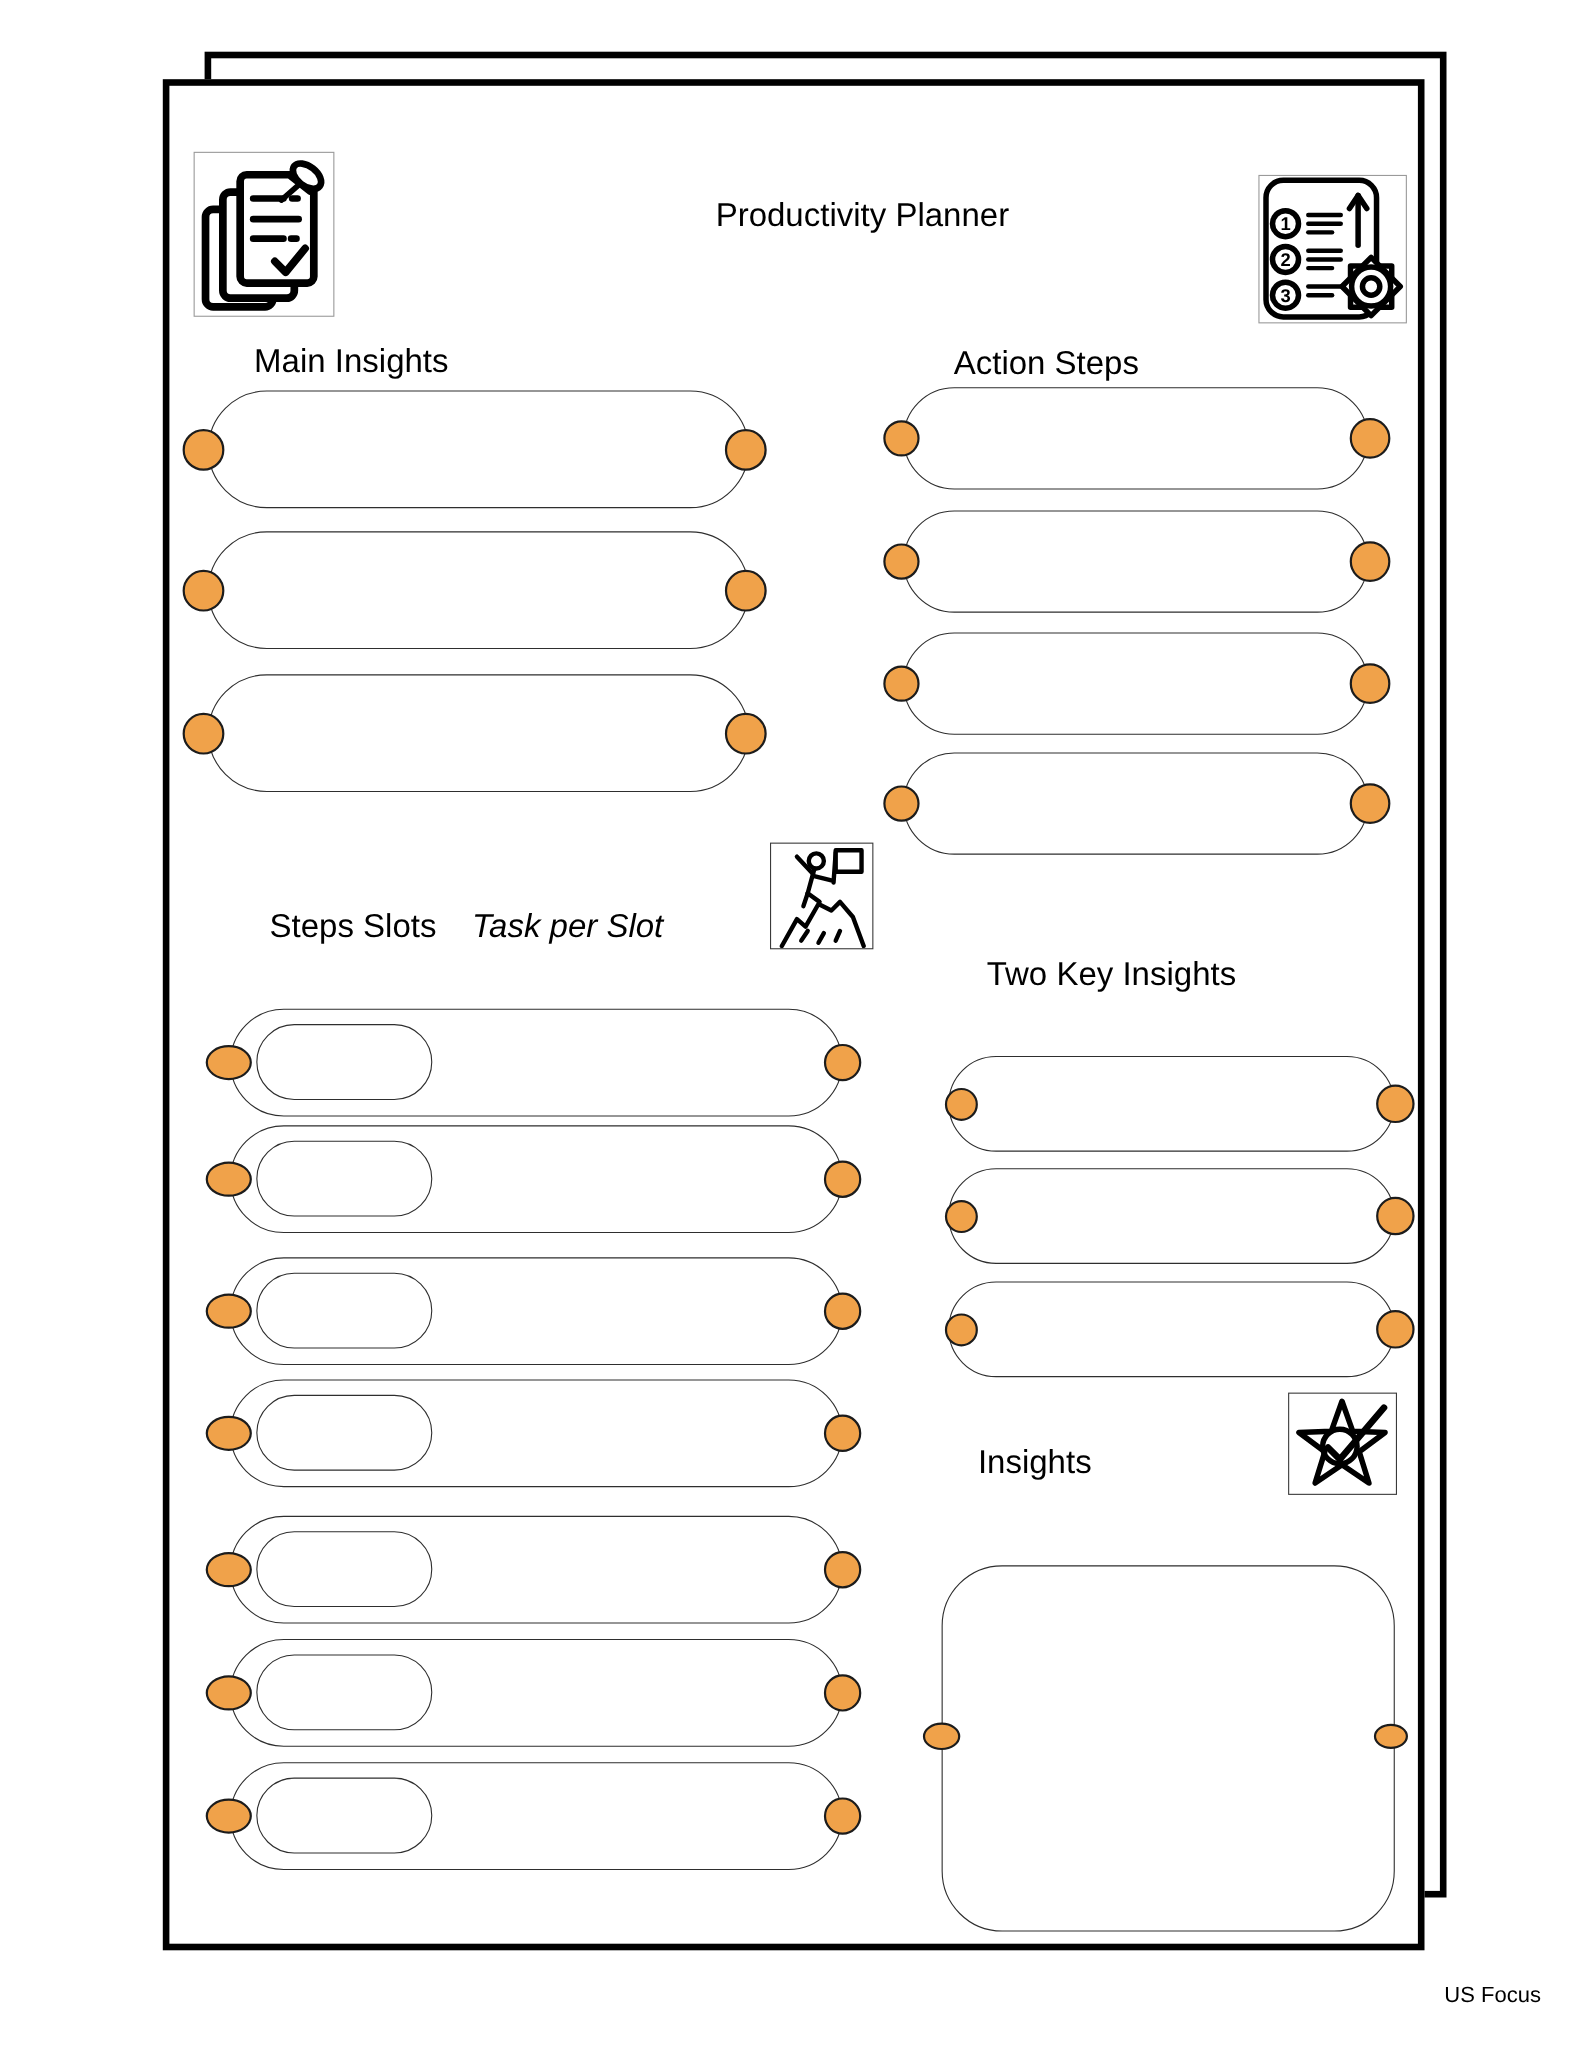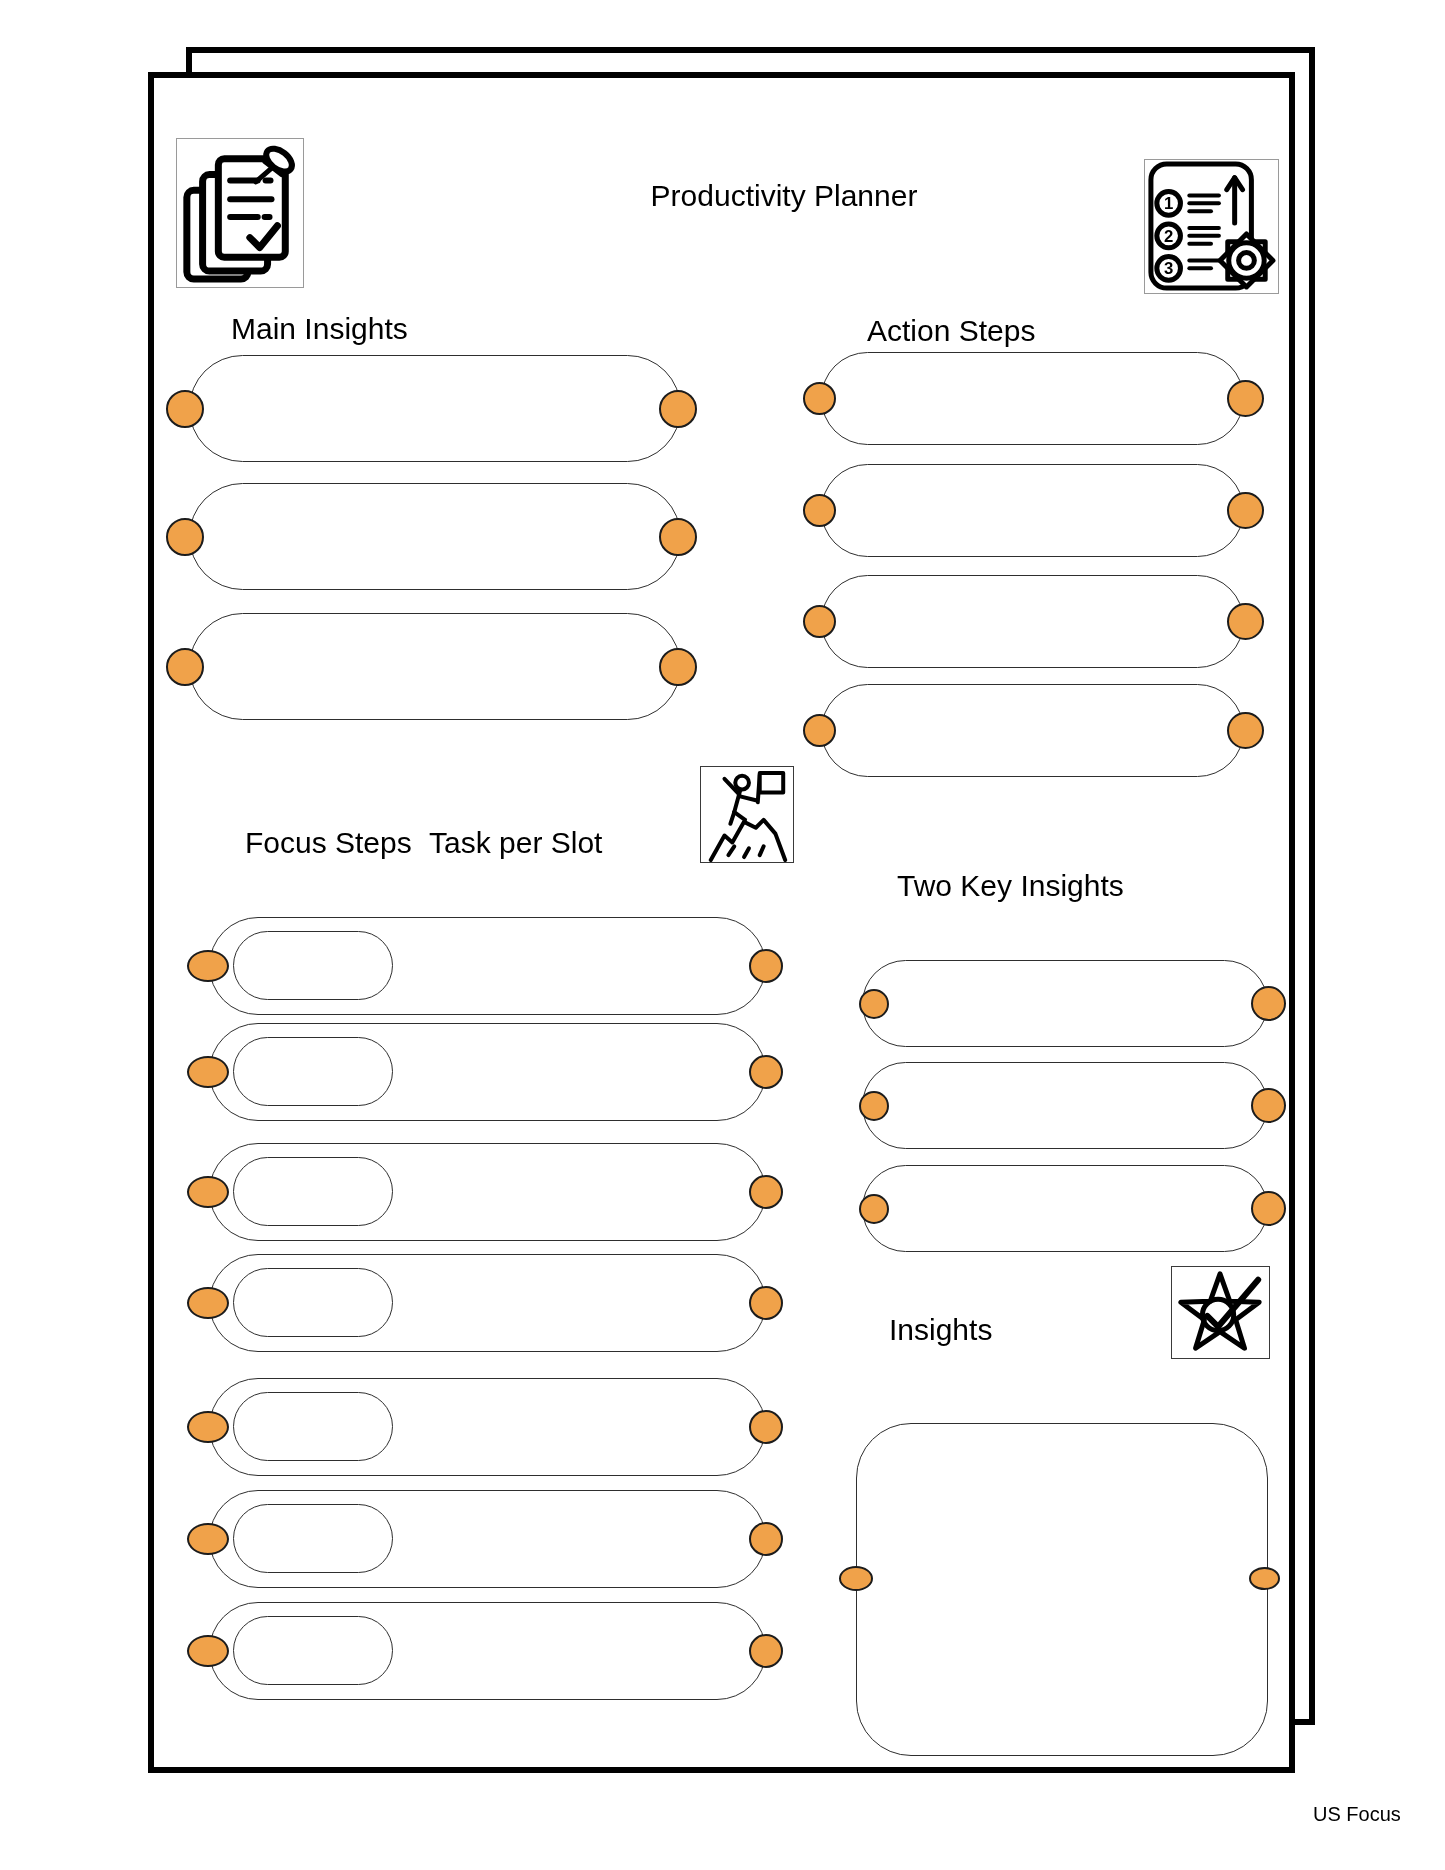--- a/index.html
+++ b/index.html
@@ -76,22 +76,22 @@
           <rect x="-19" y="-19" width="38" height="38" stroke-width="5" fill="#fff"></rect>
           <rect x="-19" y="-19" width="38" height="38" stroke-width="5" fill="#fff" transform="rotate(45)"></rect>
           <circle cx="0" cy="0" r="18" stroke-width="5" fill="#fff"></circle>
           <circle cx="0" cy="0" r="8" stroke-width="5" fill="#fff"></circle>
         </g>
       </svg>
     </div>
 
     <div class="label" style="left:77px;top:234px;">Main Insights</div>
     <div class="label" style="left:702px;top:236px;margin-left:11px;">Action Steps</div>
-    <div class="label" style="left:91px;top:748px;">Focus Steps</div>
-    <div class="label" style="left:275px;top:748px;">Task per Slot</div>
+    <div class="label" style="left:91px;top:748px;">Steps Slots</div>
+    <div class="label" style="left:275px;top:748px;font-style:italic;">Task per Slot</div>
     <div class="label" style="left:719px;top:791px;margin-left:24px;">Two Key Insights</div>
     <div class="label" style="left:735px;top:1235px;">Insights</div>
 
     <div class="iconbox dark" style="left:546px;top:688px;width:94px;height:97px;">
       <svg viewBox="0 0 94 97" fill="none" stroke="#000" stroke-linecap="round" stroke-linejoin="round">
         <polyline points="10,95 24,70 32,77 44,56 56,62 64,54 76,68 86,95" stroke-width="4"></polyline>
         <line x1="28" y1="90" x2="34" y2="81" stroke-width="4"></line>
         <line x1="44" y1="92" x2="49" y2="83" stroke-width="4"></line>
         <line x1="60" y1="90" x2="64" y2="81" stroke-width="4"></line>
         <circle cx="42" cy="16" r="7" stroke-width="4"></circle>

